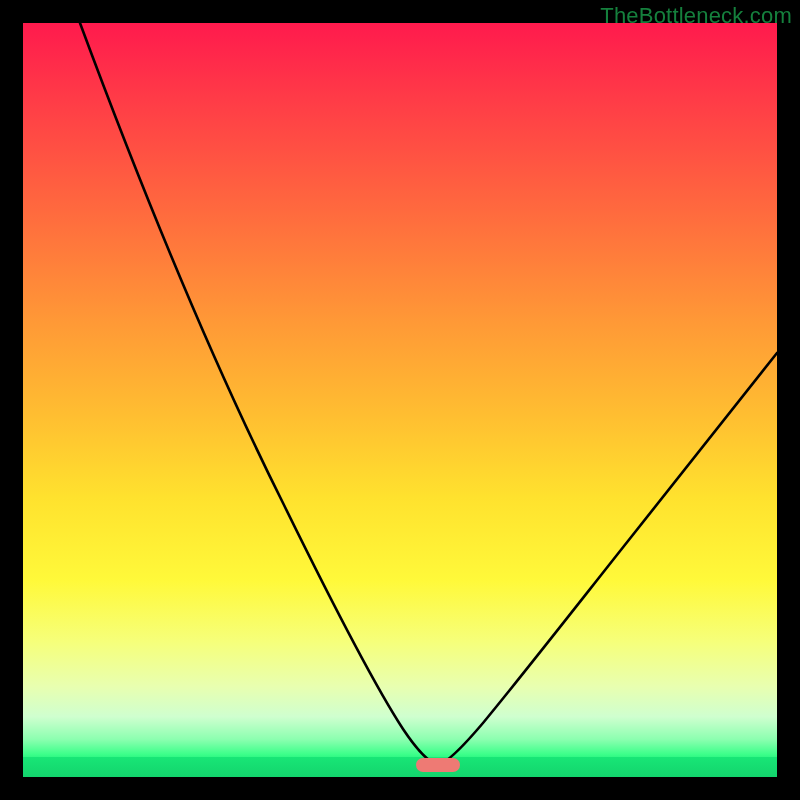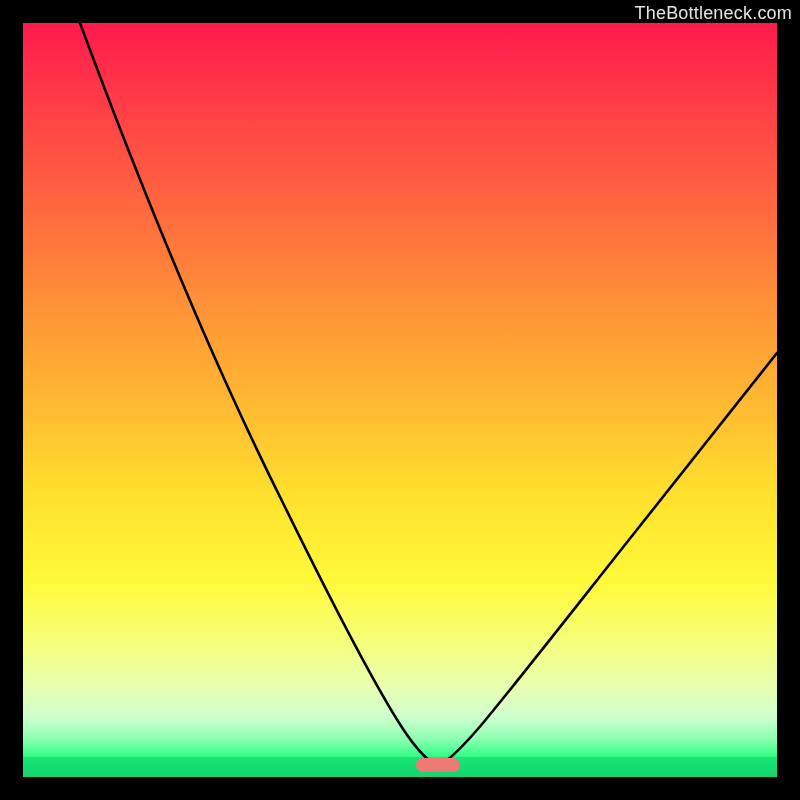--- a/index.html
+++ b/index.html
@@ -76,22 +76,22 @@
     position: absolute;
     width: 44px;
     height: 14px;
     background: #ee7a74;
     border-radius: 7px;
   }
   .watermark {
     position: absolute;
     top: 3px;
     right: 8px;
-    color: #e5e5e5;
-    font-size: 18px;
+    color: #15803d;
+    font-size: 22px;
     font-weight: 500;
     letter-spacing: 0.2px;
     user-select: none;
   }
 </style>
 </head>
 <body>
 
 <div class="watermark">TheBottleneck.com</div>
 

